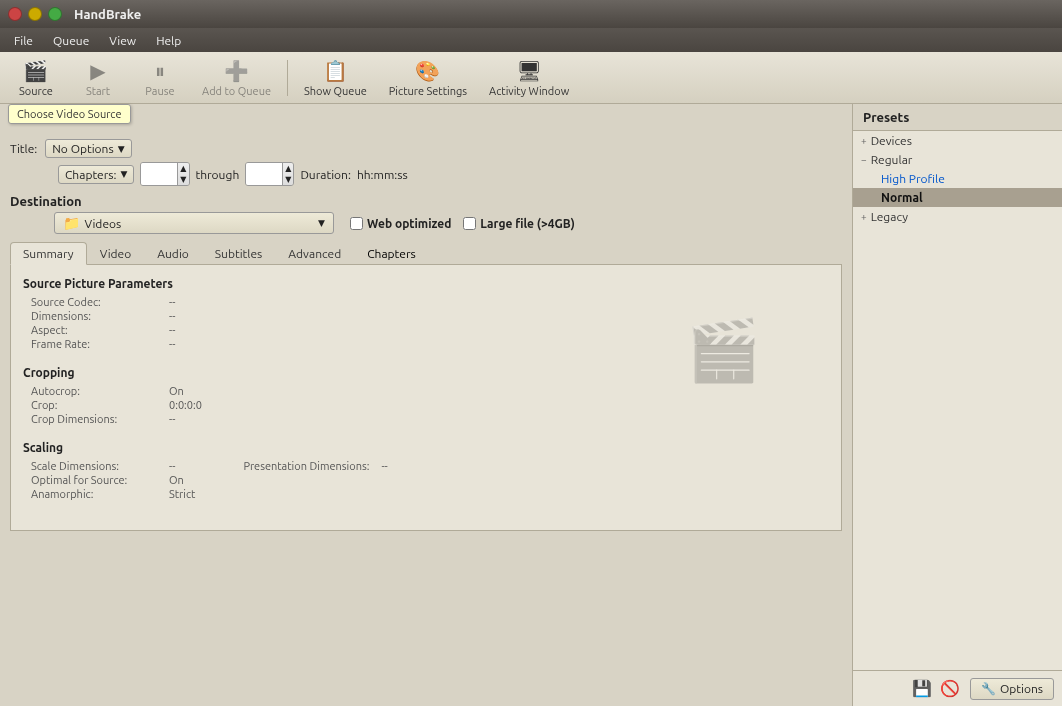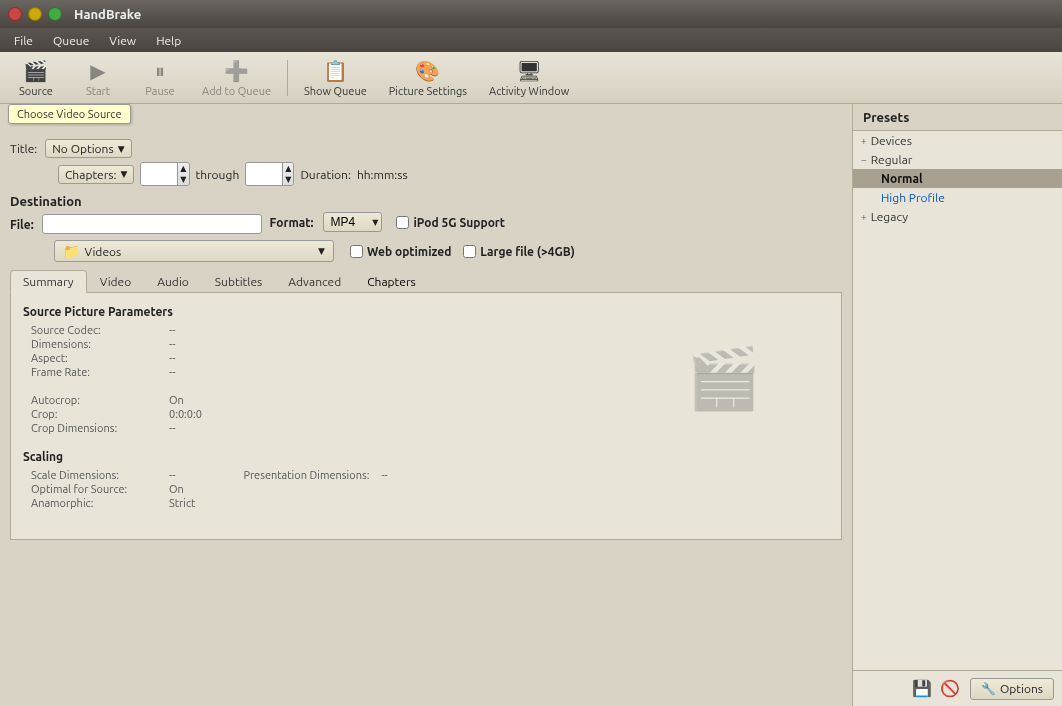--- a/index.html
+++ b/index.html
@@ -438,39 +438,20 @@
           <span>▲</span>
           <span>▼</span>
         </div>
       </div>
       <span>Duration:</span>
       <span>hh:mm:ss</span>
     </div>
 
     <div class="section-header">Destination</div>
 
-    <div class="dest-row">
-      <label>File:</label>
-      <input type="text" class="file-input" style="">
-      <div class="format-row">
-        <label>Format:</label>
-        <div class="select-wrapper">
-          <select>
-            <option>MP4</option>
-            <option>MKV</option>
-          </select>
-        </div>
-        <div class="checkbox-row">
-          <label class="checkbox-label">
-            <input type="checkbox" style="">
-            <span>iPod 5G Support</span>
-          </label>
-        </div>
-      </div>
-    </div>
 
     <div class="dest-row">
       <div style="width: 36px;"></div>
       <div class="folder-btn">
         <span class="folder-icon">📁</span>
         <span>Videos</span>
         <span style="margin-left:auto;font-size:9px;">▼</span>
       </div>
       <div class="checkbox-row" style="margin-left: 8px;">
         <label class="checkbox-label">
@@ -523,20 +504,21 @@
           <span class="param-label">Aspect:</span>
           <span class="param-value">--</span>
         </div>
         <div class="param-row">
           <span class="param-label">Frame Rate:</span>
           <span class="param-value">--</span>
         </div>
       </div>
 
       <div class="params-section">
+        <div class="params-title">Cropping</div>
         <div class="param-row">
           <span class="param-label">Autocrop:</span>
           <span class="param-value">On</span>
         </div>
         <div class="param-row">
           <span class="param-label">Crop:</span>
           <span class="param-value">0:0:0:0</span>
         </div>
         <div class="param-row">
           <span class="param-label">Crop Dimensions:</span>
@@ -577,25 +559,25 @@
 
     <div class="preset-group-row">
       <span class="preset-expand">+</span>
       <span>Devices</span>
     </div>
 
     <div class="preset-group-row">
       <span class="preset-expand">−</span>
       <span>Regular</span>
     </div>
+    <div class="preset-item highlighted">
+      <span>High Profile</span>
+    </div>
     <div class="preset-item selected">
       <span>Normal</span>
-    </div>
-    <div class="preset-item highlighted">
-      <span>High Profile</span>
     </div>
 
     <div class="preset-group-row">
       <span class="preset-expand">+</span>
       <span>Legacy</span>
     </div>
 
     <div id="sidebar-footer">
       <span class="sidebar-footer-btn">💾</span>
       <span class="sidebar-footer-btn">🚫</span>

